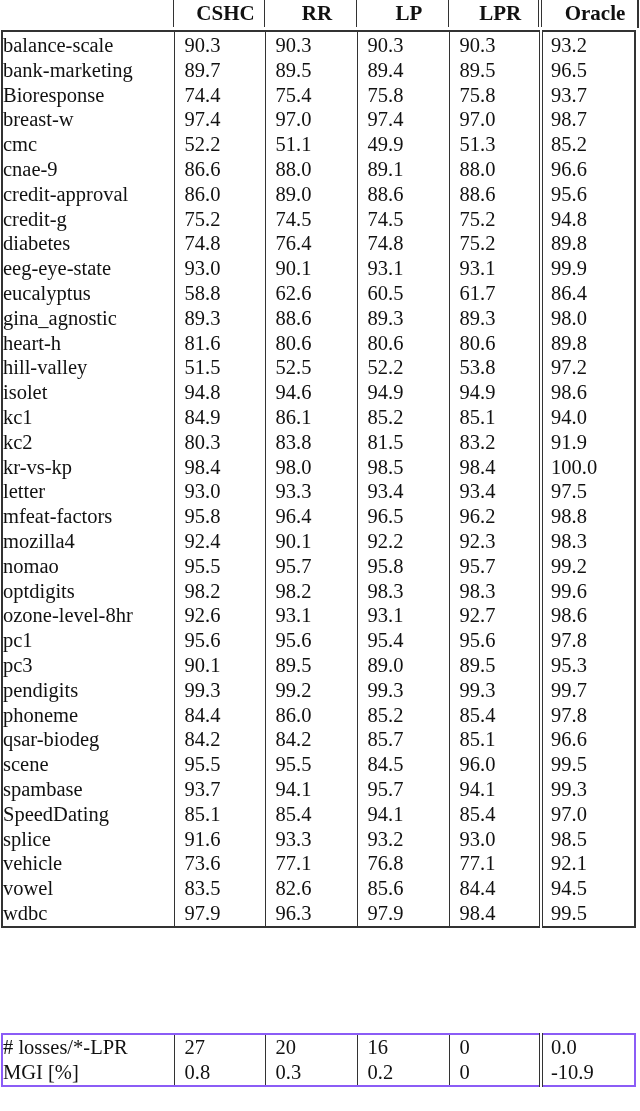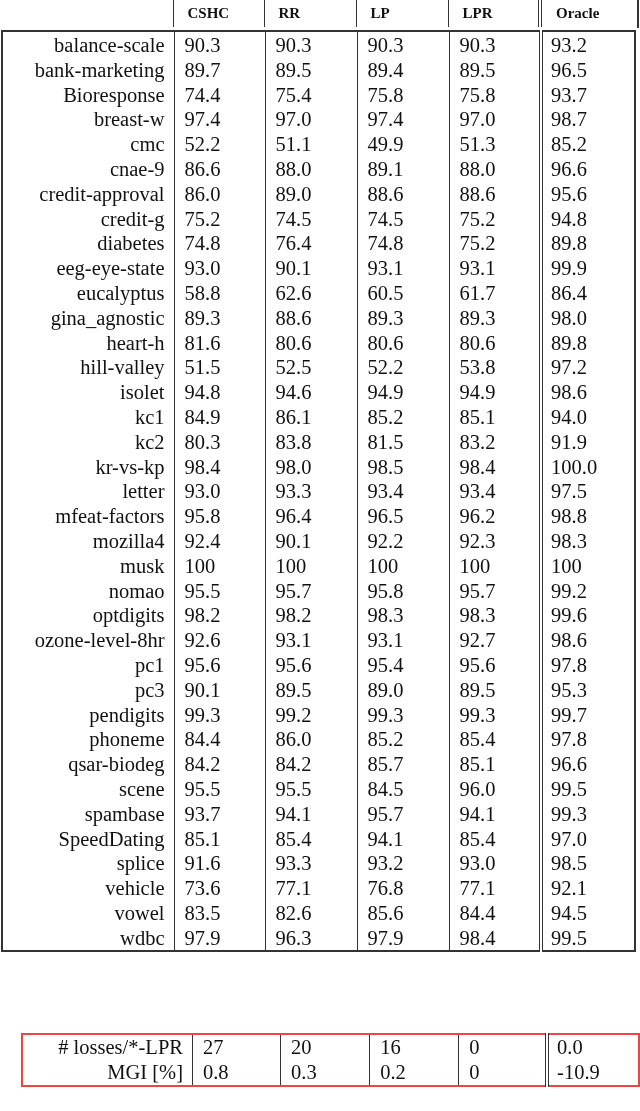--- a/index.html
+++ b/index.html
@@ -2,29 +2,29 @@
 <html><head>
 <meta charset="utf-8">
 <style>
   html, body { margin:0; padding:0; background:#ffffff; }
   body { width:640px; height:1111px; overflow:hidden; font-family:"Liberation Serif","DejaVu Serif",serif; color:#111; }
   .wrap { position:relative; width:640px; height:1111px; }
   table { border-collapse:collapse; position:absolute; left:1px; table-layout:fixed; }
   td, th { padding:0; font-size:20.5px; line-height:24.8px; white-space:nowrap; }
   col.c0 { width:172px; } col.c1 { width:91px; } col.c2 { width:92px; } col.c3 { width:92px; } col.c4 { width:92px; } col.c5 { width:94px; }
   .hdr { top:0; border-top:none; }
-  .hdr th { font-weight:bold; text-align:left; padding-left:14px; height:27px; line-height:27px; border-left:1px solid #333; font-size:15px; }
+  .hdr th { font-weight:bold; text-align:center; padding-left:14px; height:27px; line-height:27px; border-left:1px solid #333; font-size:21px; }
   .hdr th:first-child { border-left:none; }
   .hdr th.oracle { border-left:4px double #333; }
   .main { top:30px; border:2px solid #333; }
   .main td, .foot td { text-align:left; padding-left:10px; border-left:1px solid #333; }
-  .main td.name, .foot td.name { text-align:right; padding-right:9px; padding-left:8px; border-left:none; }
+  .main td.name, .foot td.name { text-align:left; padding-right:9px; padding-left:0; border-left:none; }
   .main td.oracle, .foot td.oracle { border-left:4px double #333; padding-left:8px; }
   .main tr:first-child td { padding-top:1px; }
-  .foot { top:1033px; border:2px solid #ef4444;margin-left:20px; }
+  .foot { top:1033px; border:2px solid #8b5cf6; }
   .hdrbox { position:absolute; left:172px; top:0; width:465px; height:28px; border-right:2px solid #333; }
 </style>
 </head>
 <body>
 
 <div class="wrap">
   <div class="hdrbox"></div>
   <table class="hdr">
     <colgroup>
         <col class="c0">
@@ -218,28 +218,20 @@
         </tr>
         <tr>
           <td class="name">mozilla4</td>
           <td>92.4</td>
           <td>90.1</td>
           <td>92.2</td>
           <td>92.3</td>
           <td class="oracle">98.3</td>
         </tr>
         <tr>
-          <td class="name">musk</td>
-          <td>100</td>
-          <td>100</td>
-          <td>100</td>
-          <td>100</td>
-          <td class="oracle">100</td>
-        </tr>
-        <tr>
           <td class="name">nomao</td>
           <td>95.5</td>
           <td>95.7</td>
           <td>95.8</td>
           <td>95.7</td>
           <td class="oracle">99.2</td>
         </tr>
         <tr>
           <td class="name">optdigits</td>
           <td>98.2</td>

